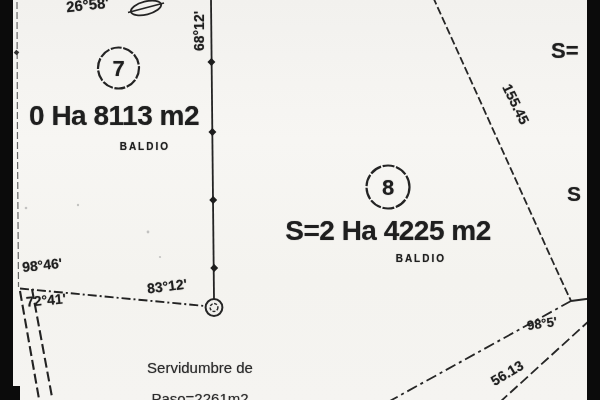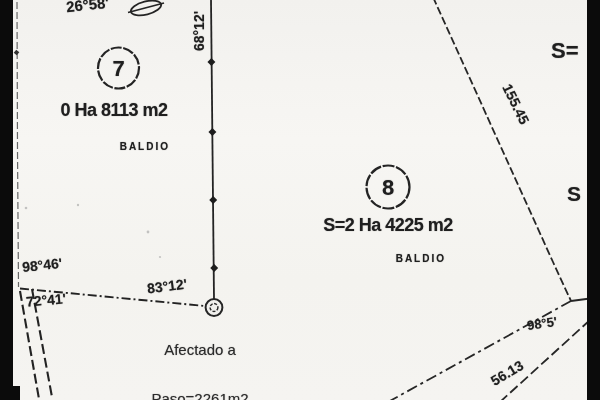--- a/index.html
+++ b/index.html
@@ -6,21 +6,21 @@
   #stage{
     position:relative;width:600px;height:400px;overflow:hidden;
     background:linear-gradient(180deg,#f2f1ee 0%,#f7f6f3 35%,#f4f3ef 70%,#f5f4f1 100%);
     font-family:"Liberation Sans",sans-serif;color:#1f1f1f;
   }
   .lbl{
     position:absolute;white-space:nowrap;color:#1f1f1f;
     text-shadow:0 0 1px rgba(30,30,30,.55);
   }
   .bear{font-weight:bold;font-size:14px;}
-  .area{font-weight:bold;font-size:18px;letter-spacing:-0.5px;text-align:center;}
+  .area{font-weight:bold;font-size:28px;letter-spacing:-0.5px;text-align:center;}
   .baldio{font-weight:bold;font-size:10px;letter-spacing:2px;text-align:right;}
   .pnum{font-weight:bold;font-size:22px;text-align:center;}
   .ease{font-size:15px;text-align:center;color:#2b2b2b;text-shadow:0 0 1px rgba(40,40,40,.5);}
   .partial{font-weight:bold;font-size:22px;}
   .bar{position:absolute;background:#0b0b0b;}
   svg{position:absolute;left:0;top:0;}
 </style>
 </head>
 <body>
 
@@ -87,20 +87,20 @@
   <div class="lbl area" style="left:16px;top:100px;width:196px;">0 Ha 8113 m2</div>
   <div class="lbl baldio" style="left:60px;top:141px;width:110px;">BALDIO</div>
 
   <div class="lbl pnum" style="left:366px;top:175px;width:44px;">8</div>
   <div class="lbl area" style="left:284px;top:215px;width:208px;">S=2 Ha 4225 m2</div>
   <div class="lbl baldio" style="left:330px;top:253px;width:116px;">BALDIO</div>
 
   <div class="lbl partial" style="left:551px;top:38px;">S=</div>
   <div class="lbl partial" style="left:567px;top:182px;font-size:21px;">S</div>
 
-  <div class="lbl ease" style="left:120px;top:341px;width:160px;">Afectado a</div>
+  <div class="lbl ease" style="left:120px;top:359px;width:160px;">Servidumbre de</div>
   <div class="lbl ease" style="left:120px;top:390px;width:160px;">Paso=2261m2</div>
 
   <div class="bar" style="left:0;top:0;width:13px;height:400px;"></div>
   <div class="bar" style="left:0;top:386px;width:20px;height:14px;"></div>
   <div class="bar" style="left:587px;top:0;width:13px;height:400px;"></div>
 
 </div>
 
 </body></html>

